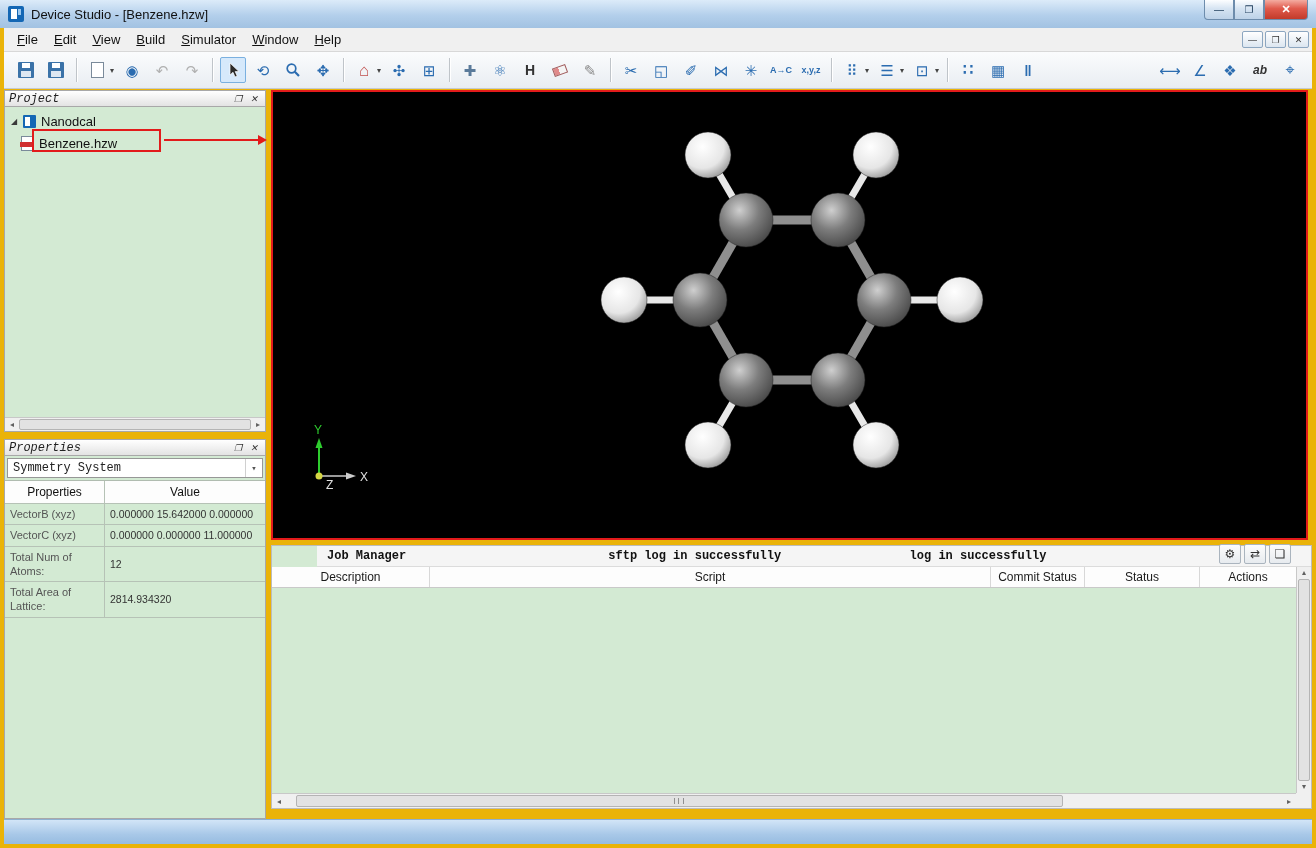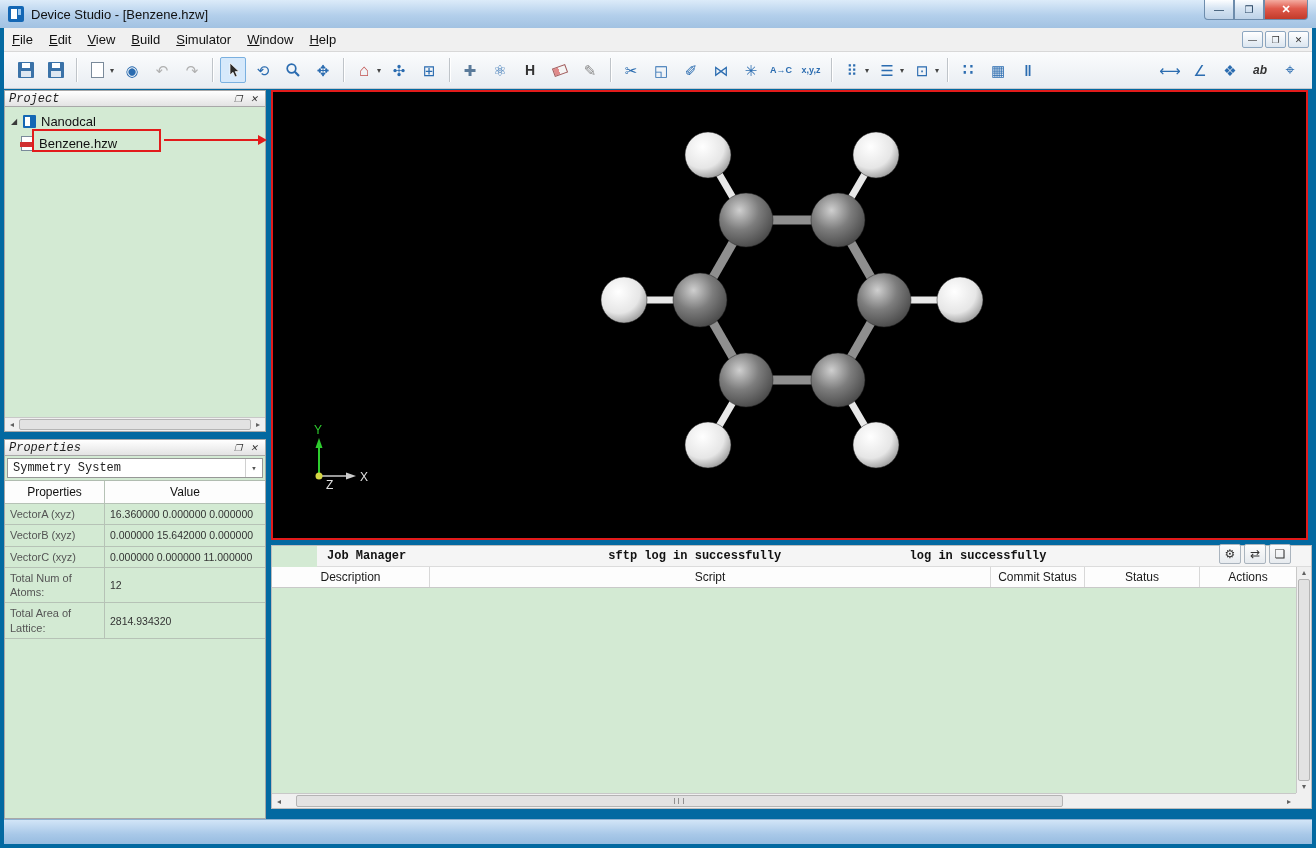--- a/index.html
+++ b/index.html
@@ -1,39 +1,39 @@
 <!DOCTYPE html>
 <html><head>
 <meta charset="utf-8">
 <style>
   * { box-sizing: border-box; margin: 0; padding: 0; }
   html,body { width:1316px; height:848px; }
   body { position:relative; overflow:hidden; font-family:"Liberation Sans", sans-serif; background:#a9c4de; }
 
-  .window { position:absolute; inset:0; background:#0369a1; }
+  .window { position:absolute; inset:0; background:#eab308; }
 
   
   .titlebar { position:absolute; left:0; top:0; width:1316px; height:28px;
     background:linear-gradient(#dcebf9,#b3cfeb 55%,#a2c2e2); display:flex; align-items:center; padding-left:8px; }
   .app-icon { width:16px; height:16px; border-radius:2px; background:#1467b4; position:relative; flex:0 0 auto; }
   .app-icon::before { content:""; position:absolute; left:3px; top:3px; width:6px; height:10px; background:#fff; }
   .app-icon::after { content:""; position:absolute; left:10px; top:3px; width:3px; height:6px; background:#9cc8ee; }
   .title-text { margin-left:7px; font-size:13px; color:#101010; }
   .win-controls { position:absolute; top:0; right:8px; display:flex; }
   .win-btn { width:30px; height:20px; border:1px solid #6d8cac; border-top:none;
     background:linear-gradient(#fdfeff,#d6e4f2 45%,#bdd2e8); display:flex; align-items:center; justify-content:center;
     font-size:10px; color:#23415f; }
   .win-btn.win-minimize { border-radius:0 0 0 4px; }
   .win-btn.win-close { width:44px; border-radius:0 0 4px 0;
     background:linear-gradient(#f4aca1,#e05a4c 45%,#c23a2a); color:#fff; font-size:11px; font-weight:bold; }
 
   
   .menubar { position:absolute; left:4px; top:28px; width:1308px; height:24px; background:#f0f0f0;
     border-bottom:1px solid #d8d8d8; display:flex; align-items:center; font-size:13px; color:#111; }
-  .menu-items { display:flex; align-items:center; padding-left:0; }
+  .menu-items { display:flex; align-items:center; padding-left:5px; }
   .menu-item { padding:3px 8px; cursor:default; }
   .accel { text-decoration:underline; }
   .mdi-controls { margin-left:auto; display:flex; margin-right:3px; }
   .mdi-btn { width:21px; height:17px; border:1px solid #8ca6c0; border-radius:2px; margin-left:2px;
     background:linear-gradient(#ffffff,#dce6f0); display:flex; align-items:center; justify-content:center;
     font-size:9px; color:#333; }
 
   
   .toolbar { position:absolute; left:4px; top:52px; width:1308px; height:37px;
     background:linear-gradient(#fbfcfd,#e9edf2); border-bottom:1px solid #c5cad0;
@@ -347,24 +347,20 @@
       <div class="combo">
         <span>Symmetry System</span>
         <span class="combo-arrow">▾</span>
       </div>
       <div class="prop-table">
         <div class="prop-header">
           <div class="prop-cell h">Properties</div>
           <div class="prop-cell h">Value</div>
         </div>
         <div>
-            <div class="prop-row">
-              <div class="prop-cell label">VectorA (xyz)</div>
-              <div class="prop-cell value">16.360000 0.000000 0.000000</div>
-            </div>
             <div class="prop-row">
               <div class="prop-cell label">VectorB (xyz)</div>
               <div class="prop-cell value">0.000000 15.642000 0.000000</div>
             </div>
             <div class="prop-row">
               <div class="prop-cell label">VectorC (xyz)</div>
               <div class="prop-cell value">0.000000 0.000000 11.000000</div>
             </div>
             <div class="prop-row">
               <div class="prop-cell label">Total Num of Atoms:</div>

